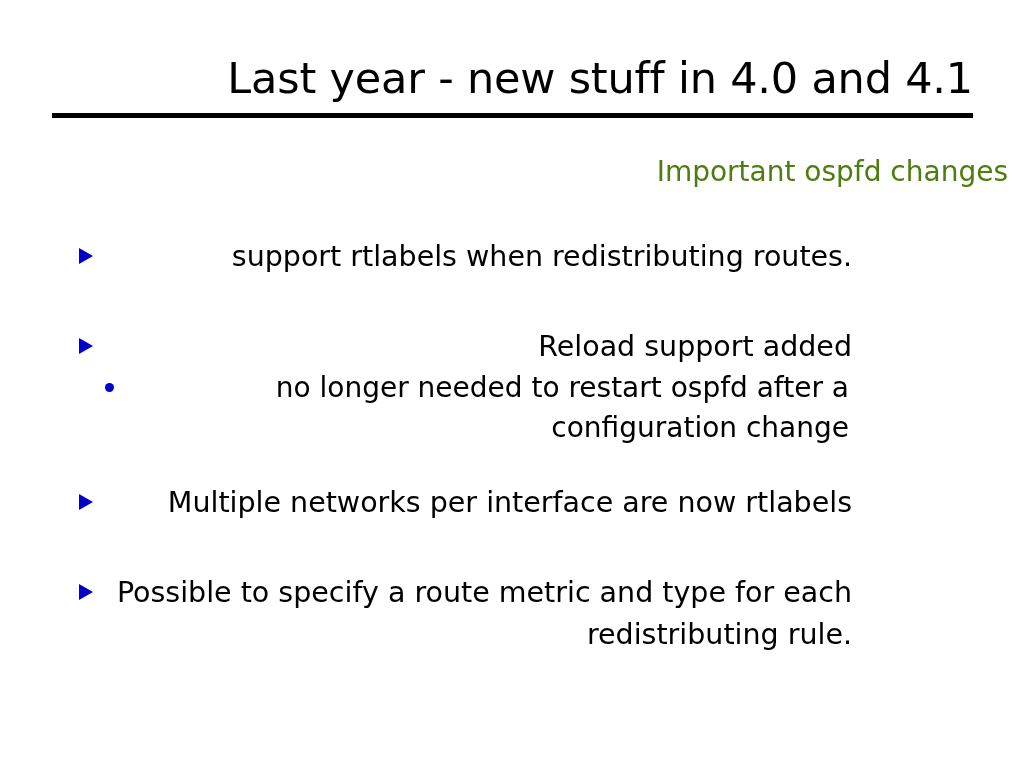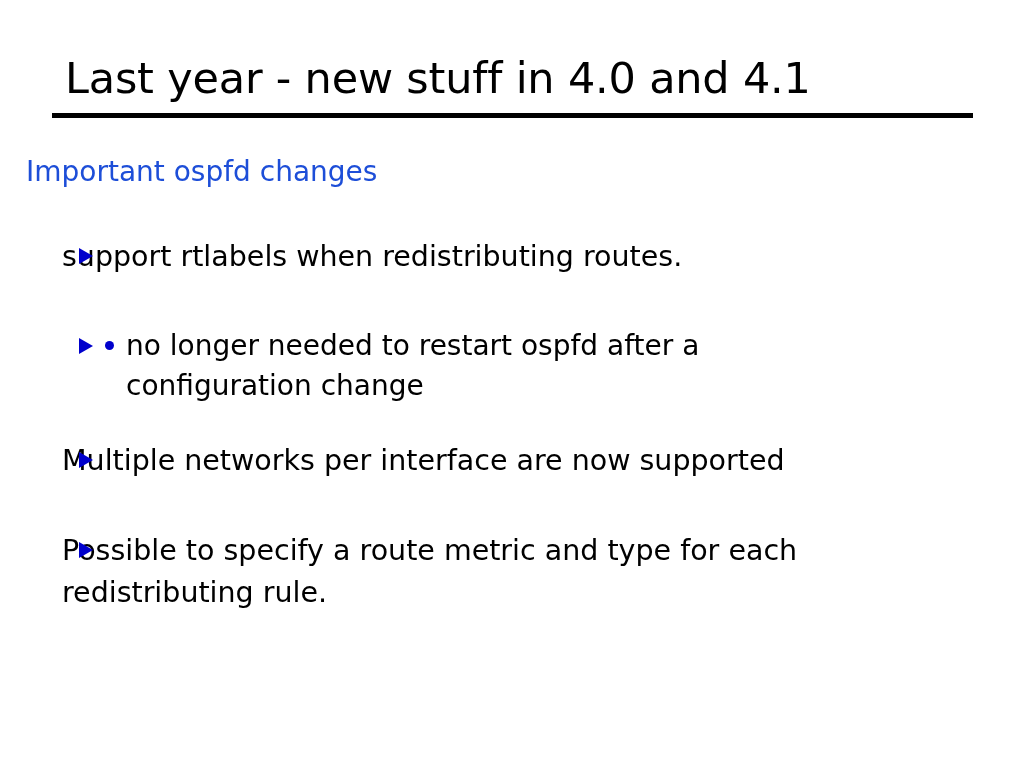--- a/index.html
+++ b/index.html
@@ -15,20 +15,21 @@
     font-family: "DejaVu Sans", sans-serif;
     color: #000000;
     -webkit-font-smoothing: antialiased;
   }
 
   #slide {
     position: relative;
     width: 1024px;
     height: 768px;
     background: #ffffff;
+    text-align: right;
   }
 
   
   #title-block {
     position: absolute;
     left: 52px;
     top: 52px;
     width: 921px;
   }
   #slide-title {
@@ -53,25 +54,25 @@
   
   #body-block {
     position: absolute;
     left: 0;
     top: 152px;
     width: 1024px;
   }
 
   .lvl0 {
     position: relative;
-    margin: 0 0 0 0;
+    margin: 0 16px 0 0;
     padding-left: 26px;
     font-size: 28px;
     line-height: 40px;
-    color: #1d4ed8;
+    color: #4d7c0f;
     white-space: nowrap;
   }
 
   .lvl1 {
     position: relative;
     padding-left: 62px;
     font-size: 28.5px;
     line-height: 42px;
     color: #000000;
   }
@@ -134,32 +135,33 @@
 
     <div class="lvl1">
       <span class="tri" style="border-left-color: rgb(0, 0, 204);"></span>
       <span class="txt">support rtlabels when redistributing routes.</span>
     </div>
 
     <div class="gap-b"></div>
 
     <div class="lvl1">
       <span class="tri" style="border-left-color: rgb(0, 0, 204);"></span>
+      <span class="txt">Reload support added</span>
     </div>
 
     <div class="lvl2">
       <span class="dot" style="background: rgb(0, 0, 204);"></span>
       <span class="txt">no longer needed to restart ospfd after a configuration change</span>
     </div>
 
     <div class="gap-c"></div>
 
     <div class="lvl1">
       <span class="tri" style="border-left-color: rgb(0, 0, 204);"></span>
-      <span class="txt">Multiple networks per interface are now supported</span>
+      <span class="txt">Multiple networks per interface are now rtlabels</span>
     </div>
 
     <div class="gap-d"></div>
 
     <div class="lvl1">
       <span class="tri" style="border-left-color: rgb(0, 0, 204);"></span>
       <span class="txt">Possible to specify a route metric and type for each redistributing rule.</span>
     </div>
 
   </div>

